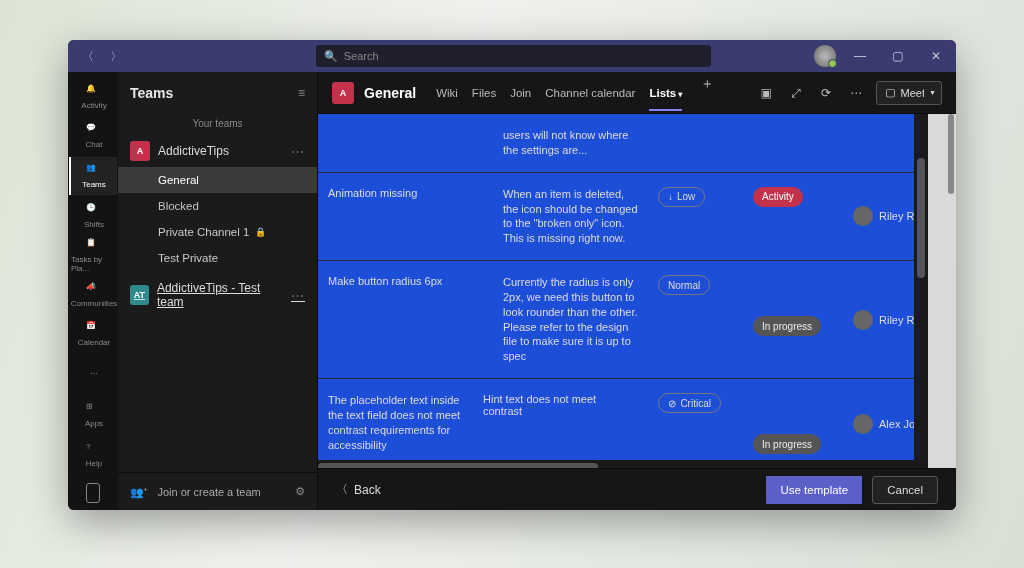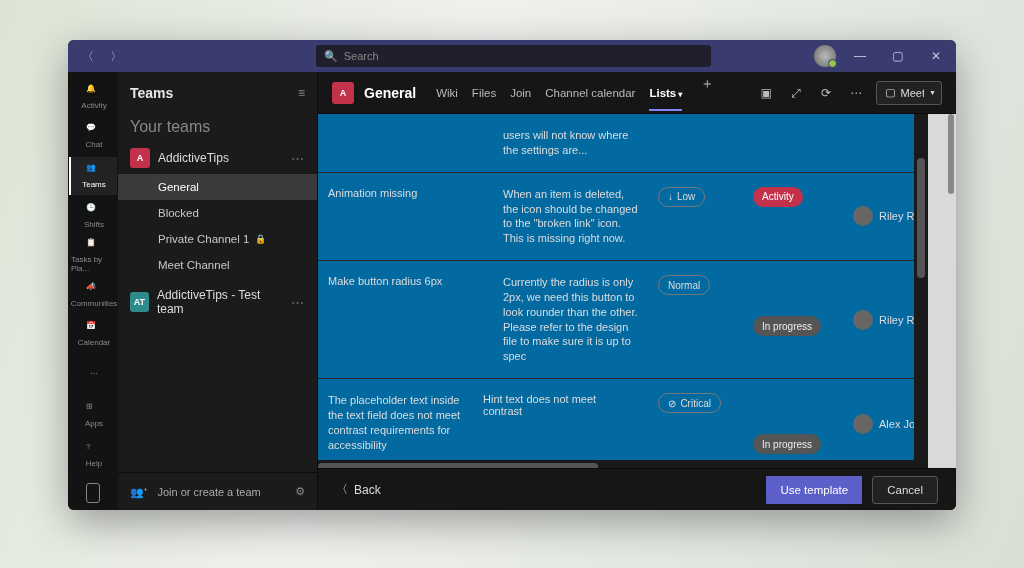--- a/index.html
+++ b/index.html
@@ -34,21 +34,21 @@
 .rail-item{width:48px;height:44px;display:flex;flex-direction:column;align-items:center;justify-content:center;gap:1px;color:#8a8a8a;font-size:8px;cursor:pointer;border-left:2px solid transparent;}
 .rail-item.active{background:#232323;color:#fff;border-left:2px solid #fff;}
 .rail-item svg,.rail-item .ri{width:16px;height:16px;}
 .rail-sep{flex:1;}
 .rail-bottom{width:48px;height:40px;display:flex;align-items:center;justify-content:center;color:#8a8a8a;cursor:pointer;}
 
 .sidepanel{width:200px;background:#1b1b1b;border-right:1px solid #0c0c0c;display:flex;flex-direction:column;}
 .sp-head{height:42px;display:flex;align-items:center;justify-content:space-between;padding:0 12px;}
 .sp-title{color:#e6e6e6;font-weight:600;font-size:14px;}
 .sp-filter{color:#888;font-size:12px;cursor:pointer;}
-.sp-sub{color:#888;font-size:16px;padding:4px 12px 6px;}
+.sp-sub{color:#888;font-size:10px;padding:4px 12px 6px;text-align:center;}
 .team-row{height:32px;display:flex;align-items:center;gap:8px;padding:0 12px;cursor:pointer;color:#ddd;font-size:12px;}
 .team-ico{width:20px;height:20px;border-radius:3px;display:flex;align-items:center;justify-content:center;font-size:9px;color:#fff;font-weight:600;}
 .team-more{margin-left:auto;color:#888;font-size:13px;letter-spacing:1px;}
 .chan{height:26px;display:flex;align-items:center;padding-left:40px;padding-right:12px;color:#c8c8c8;font-size:11.5px;cursor:pointer;}
 .chan.sel{background:#3b3b3b;color:#fff;}
 .chan .lock{margin-left:6px;color:#888;font-size:9px;}
 .sp-foot{margin-top:auto;height:38px;border-top:1px solid #0c0c0c;display:flex;align-items:center;padding:0 12px;gap:10px;color:#aaa;font-size:11px;}
 .sp-foot .gear{margin-left:auto;color:#888;cursor:pointer;}
 
 .main{flex:1;display:flex;flex-direction:column;background:#161616;overflow:hidden;}
@@ -60,21 +60,21 @@
 .tab.active{color:#fff;font-weight:bold;}
 .tab.active::after{content:"";position:absolute;left:0;right:0;bottom:0;height:2px;background:#7f85f5;}
 .tab .chev{font-size:8px;margin-left:2px;}
 .tab-add{color:#bbb;font-size:14px;cursor:pointer;padding:0 4px;}
 .chan-actions{margin-left:auto;display:flex;align-items:center;gap:10px;color:#bbb;}
 .ca{font-size:12px;cursor:pointer;width:20px;text-align:center;}
 .meet-btn{height:24px;border:1px solid #555;border-radius:3px;background:#222;color:#ddd;font-size:11px;display:flex;align-items:center;gap:5px;padding:0 8px;cursor:pointer;}
 .meet-split{width:18px;height:24px;border:1px solid #555;border-left:none;border-radius:0 3px 3px 0;background:#222;display:flex;align-items:center;justify-content:center;color:#ddd;font-size:8px;cursor:pointer;margin-left:-10px;}
 
 .content{flex:1;display:flex;overflow:hidden;position:relative;}
-.list-area{flex:1;overflow:auto;background:#0369a1;position:relative;}
+.list-area{flex:1;overflow:auto;background:#1d4ed8;position:relative;}
 .list-scroll{overflow-x:auto;overflow-y:auto;height:calc(100% - 8px);}
 .list-table{min-width:700px;}
 .lr{display:flex;border-bottom:1px solid #2a2a2a;min-height:80px;padding:10px 0;}
 .lr .c{padding:4px 10px;font-size:11px;color:#ddd;}
 .c-title{width:175px;color:#8b99ff;cursor:pointer;padding-left:24px;}
 .c-desc{width:155px;color:#e6e6e6;line-height:1.35;}
 .c-pri{width:95px;}
 .c-stat{width:100px;}
 .c-ass{width:130px;display:flex;align-items:center;gap:6px;}
 .pill{display:inline-flex;align-items:center;gap:4px;height:20px;padding:0 9px;border-radius:10px;font-size:10px;white-space:nowrap;}
@@ -186,24 +186,24 @@
           <span>General</span>
         </div>
       <div class="chan">
           <span>Blocked</span>
         </div>
       <div class="chan">
           <span>Private Channel 1</span>
           <span class="lock">🔒</span>
         </div>
       <div class="chan">
-          <span>Meet Channel</span>
-        </div>
-
-      <div class="team-row" style="margin-top:8px;">
+          <span>Test Private</span>
+        </div>
+
+      <div class="team-row" style="margin-top:8px;text-decoration:underline;">
         <div class="team-ico" style="background:#2e8b8b">
             <span>AT</span>
           </div>
         <span>AddictiveTips - Test team</span>
         <span class="team-more">⋯</span>
       </div>
 
       <div class="sp-foot">
         <span>👥⁺</span>
         <span>Join or create a team</span>
@@ -243,21 +243,21 @@
       <div class="content">
         <div class="list-area">
           <div class="list-scroll">
             <div class="list-table">
               <div class="lr" style="min-height:40px;">
                 <div class="c c-title"></div>
                 <div class="c c-desc">users will not know where the settings are...</div>
               </div>
               <div class="lr">
                 <div class="c c-title">Animation missing</div>
-                <div class="c c-desc">When an item is deleted, the icon should be changed to the "broken link" icon. This is missing right now.</div>
+                <div class="c c-desc">When an item is deleted, the icon should be changed to the "broken only" icon. This is missing right now.</div>
                 <div class="c c-pri"><span class="pill pill-outline">
                       <span>↓</span>
                       <span>Low</span>
                     </span></div>
                 <div class="c c-stat"><span class="pill pill-blocked">Activity</span></div>
                 <div class="c c-ass">
                     <div class="av"></div>
                     <span>Riley Ran</span>
                   </div>
               </div>

